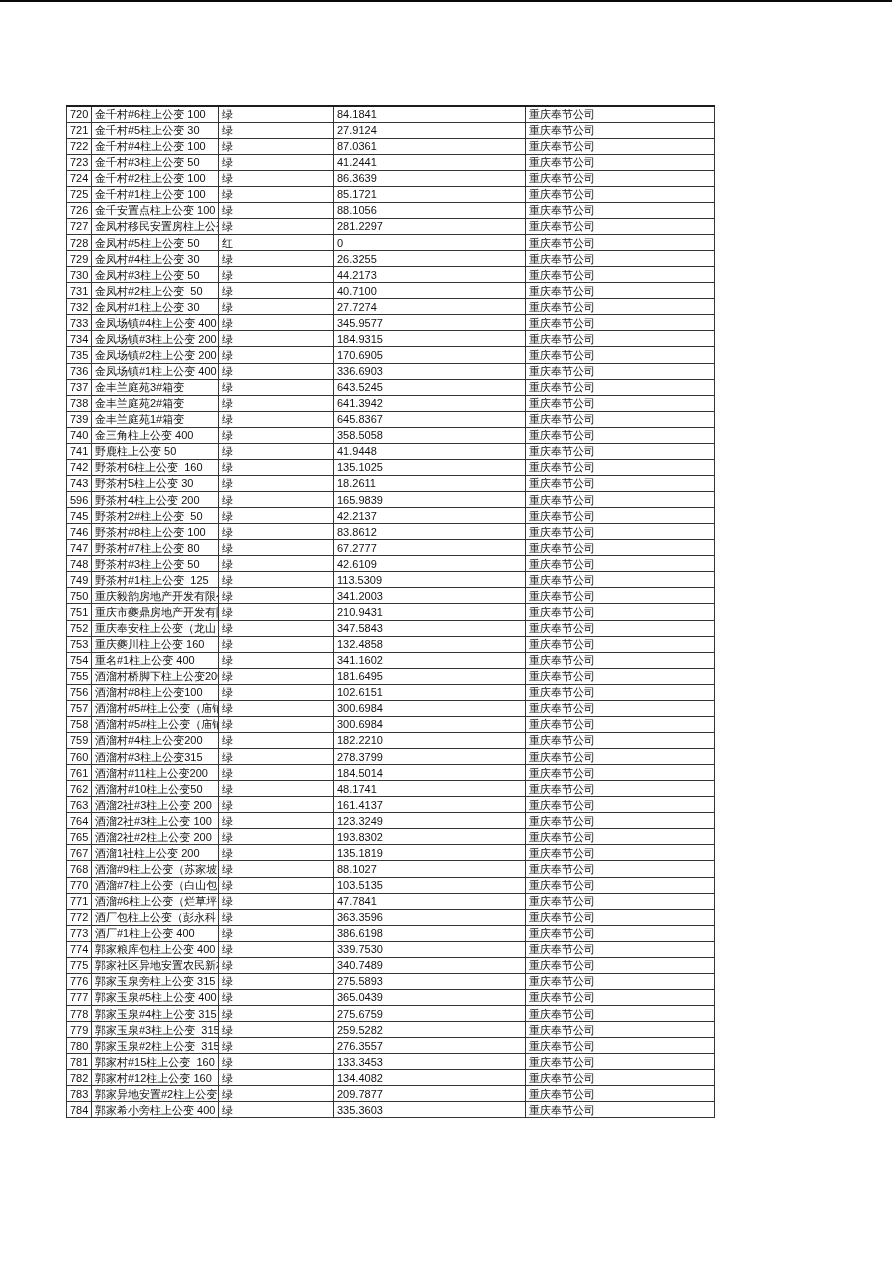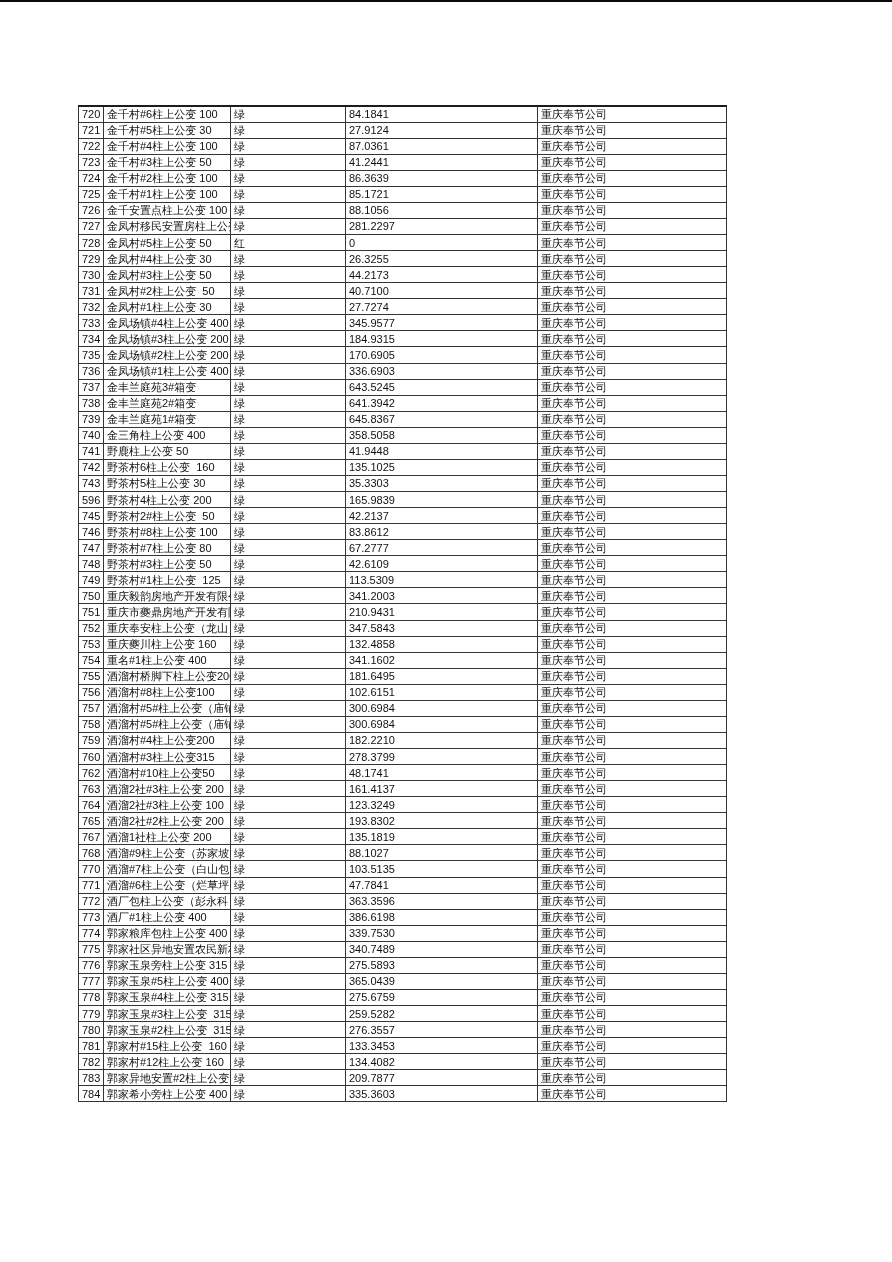--- a/index.html
+++ b/index.html
@@ -19,21 +19,21 @@
   }
   .top-edge {
     position: absolute;
     top: 0; left: 0;
     width: 892px;
     height: 2px;
     background: #0a0a0a;
   }
   table.grid {
     position: absolute;
-    left: 78px;
+    left: 66px;
     top: 105px;
     width: 648px;
     border-collapse: collapse;
     table-layout: fixed;
     border: 1px solid #1c1c1c;
     border-top-width: 2px;
   }
   table.grid col.col-no      { width: 25px; }
   table.grid col.col-name    { width: 127px; }
   table.grid col.col-status  { width: 115px; }
@@ -225,21 +225,21 @@
           <td class="c-no">742</td>
           <td class="c-name">野茶村6柱上公变  160</td>
           <td class="c-status">绿</td>
           <td class="c-value">135.1025</td>
           <td class="c-company">重庆奉节公司</td>
         </tr>
         <tr>
           <td class="c-no">743</td>
           <td class="c-name">野茶村5柱上公变 30</td>
           <td class="c-status">绿</td>
-          <td class="c-value">35.3303</td>
+          <td class="c-value">18.2611</td>
           <td class="c-company">重庆奉节公司</td>
         </tr>
         <tr>
           <td class="c-no">596</td>
           <td class="c-name">野茶村4柱上公变 200</td>
           <td class="c-status">绿</td>
           <td class="c-value">165.9839</td>
           <td class="c-company">重庆奉节公司</td>
         </tr>
         <tr>
@@ -345,20 +345,27 @@
           <td class="c-name">酒溜村#4柱上公变200</td>
           <td class="c-status">绿</td>
           <td class="c-value">182.2210</td>
           <td class="c-company">重庆奉节公司</td>
         </tr>
         <tr>
           <td class="c-no">760</td>
           <td class="c-name">酒溜村#3柱上公变315</td>
           <td class="c-status">绿</td>
           <td class="c-value">278.3799</td>
+          <td class="c-company">重庆奉节公司</td>
+        </tr>
+        <tr>
+          <td class="c-no">761</td>
+          <td class="c-name">酒溜村#11柱上公变200</td>
+          <td class="c-status">绿</td>
+          <td class="c-value">184.5014</td>
           <td class="c-company">重庆奉节公司</td>
         </tr>
         <tr>
           <td class="c-no">762</td>
           <td class="c-name">酒溜村#10柱上公变50</td>
           <td class="c-status">绿</td>
           <td class="c-value">48.1741</td>
           <td class="c-company">重庆奉节公司</td>
         </tr>
         <tr>

